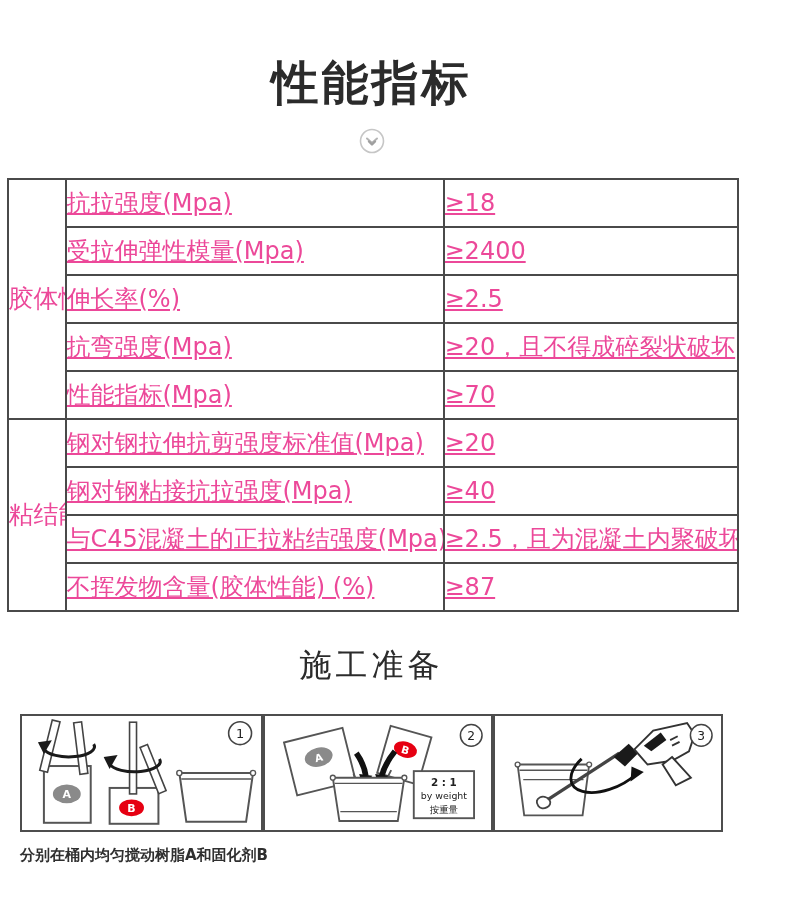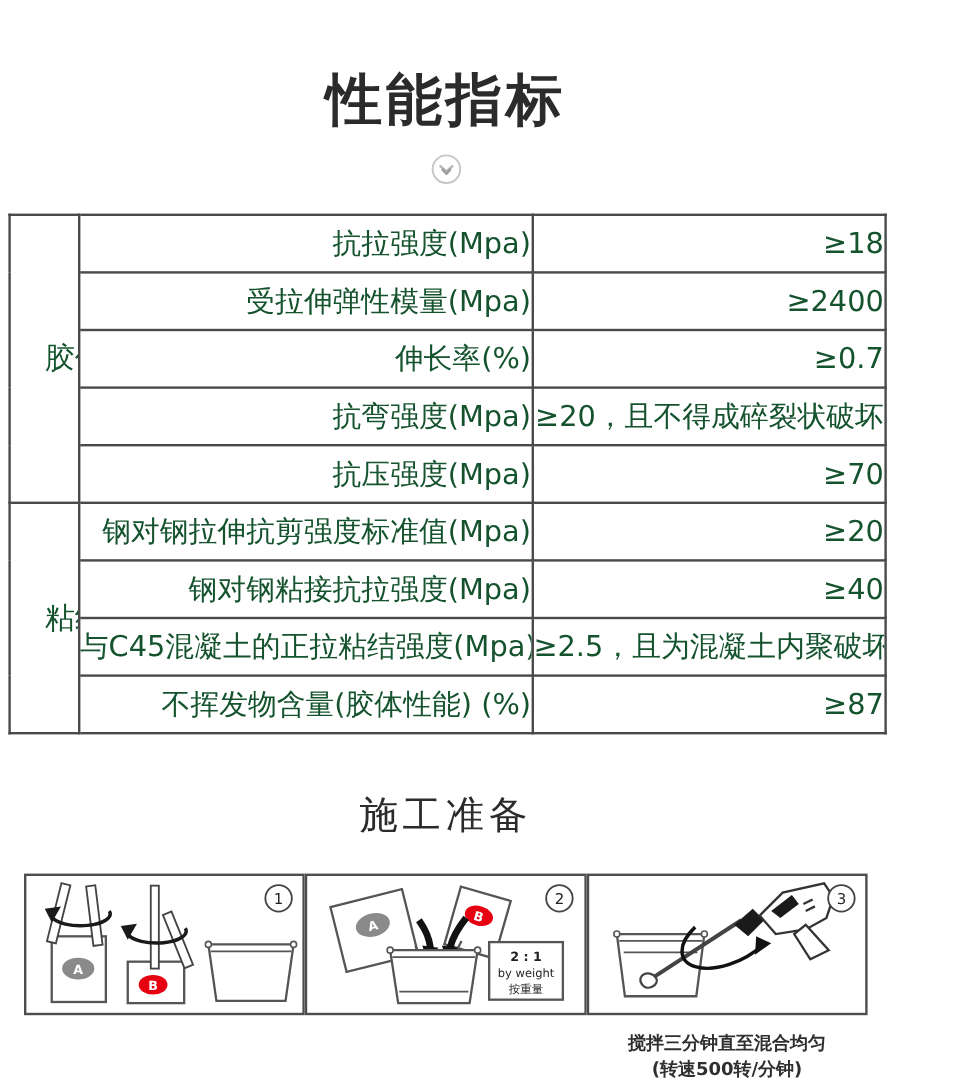--- a/index.html
+++ b/index.html
@@ -29,43 +29,44 @@
 
   
   .table-wrap { margin: 24px auto 0; width: 730px; }
   table.perf {
     border-collapse: collapse;
     width: 730px;
     table-layout: fixed;
   }
   table.perf td {
     border: 2px solid #4a4a4a;
-    text-align: right;
+    text-align: left;
     vertical-align: middle;
     font-size: 24px;
-    color: #14532d;
+    color: #ec4899;
     height: 48px;
     white-space: nowrap;
     overflow: hidden;
+    text-decoration: underline;
   }
   td.cat-cell { width: 58px; padding: 0; }
   td.prop-cell { width: 378px; }
   td.val-cell  { width: 294px; }
   .cat-text {
     display: inline-block;
     width: 27px;
     word-break: break-all;
     font-size: 25px;
     line-height: 48px;
     letter-spacing: 0;
   }
 
   
   .prep-title {
-    margin-top: 46px;
+    margin-top: 32px;
     text-align: center;
     font-size: 32px;
     font-weight: 500;
     letter-spacing: 4px;
     color: #2b2b2b;
   }
   .steps {
     margin-top: 26px;
     padding: 0 20px;
     display: flex;
@@ -116,28 +117,28 @@
           </td>
           <td class="prop-cell">抗拉强度(Mpa)</td>
           <td class="val-cell">≥18</td>
         </tr>
         <tr>
           <td class="prop-cell">受拉伸弹性模量(Mpa)</td>
           <td class="val-cell">≥2400</td>
         </tr>
         <tr>
           <td class="prop-cell">伸长率(%)</td>
-          <td class="val-cell">≥0.7</td>
+          <td class="val-cell">≥2.5</td>
         </tr>
         <tr>
           <td class="prop-cell">抗弯强度(Mpa)</td>
           <td class="val-cell">≥20，且不得成碎裂状破坏</td>
         </tr>
         <tr>
-          <td class="prop-cell">抗压强度(Mpa)</td>
+          <td class="prop-cell">性能指标(Mpa)</td>
           <td class="val-cell">≥70</td>
         </tr>
         <tr>
           <td class="cat-cell" rowspan="4">
             <span class="cat-text">粘结能力</span>
           </td>
           <td class="prop-cell">钢对钢拉伸抗剪强度标准值(Mpa)</td>
           <td class="val-cell">≥20</td>
         </tr>
         <tr>
@@ -182,20 +183,21 @@
 
           <path d="M158 57 L232 57 L225 106 L165 106 Z" fill="#fff" stroke="#555" stroke-width="2"></path>
           <line x1="160" y1="63" x2="230" y2="63" stroke="#555" stroke-width="1.5"></line>
           <circle cx="158" cy="57" r="2.6" fill="#fff" stroke="#555" stroke-width="1.4"></circle>
           <circle cx="232" cy="57" r="2.6" fill="#fff" stroke="#555" stroke-width="1.4"></circle>
 
           <circle cx="219" cy="17" r="11.5" fill="#fff" stroke="#444" stroke-width="1.6"></circle>
           <text x="219" y="21.5" font-size="13" fill="#222" text-anchor="middle">1</text>
         </svg>
       </div>
+      <div class="step-caption">分别在桶内均匀搅动树脂A和固化剂B</div>
     </div>
 
     <div class="step">
       <div class="step-panel">
         <svg viewBox="0 0 240 114">
 
           <g transform="rotate(-14 58 44)">
             <rect x="26" y="16" width="64" height="58" fill="#fff" stroke="#555" stroke-width="2"></rect>
             <ellipse cx="58" cy="40" rx="15" ry="10" fill="#8a8a8a"></ellipse>
             <text x="58" y="44.5" font-size="11" font-weight="bold" fill="#fff" text-anchor="middle">A</text>
@@ -254,20 +256,16 @@
             <polygon points="188,40 208,62 192,70 178,48" fill="#fff" stroke="#333" stroke-width="2"></polygon>
             <polygon points="158,28 176,14 182,22 166,34" fill="#1a1a1a"></polygon>
             <line x1="186" y1="22" x2="194" y2="18" stroke="#333" stroke-width="2"></line>
             <line x1="188" y1="28" x2="196" y2="24" stroke="#333" stroke-width="2"></line>
           </g>
 
           <circle cx="219" cy="17" r="11.5" fill="#fff" stroke="#444" stroke-width="1.6"></circle>
           <text x="219" y="21.5" font-size="13" fill="#222" text-anchor="middle">3</text>
         </svg>
       </div>
-      <div class="step-caption">
-        <div>搅拌三分钟直至混合均匀</div>
-        <div class="sub">(转速500转/分钟)</div>
-      </div>
     </div>
 
   </div>
 </div>
 
 </body></html>

